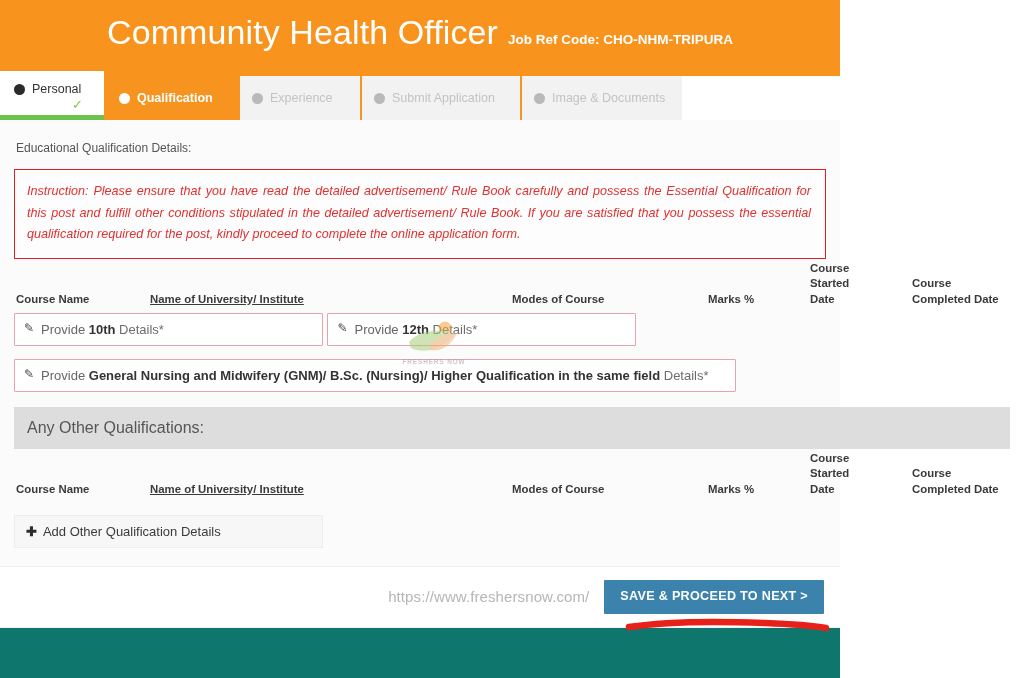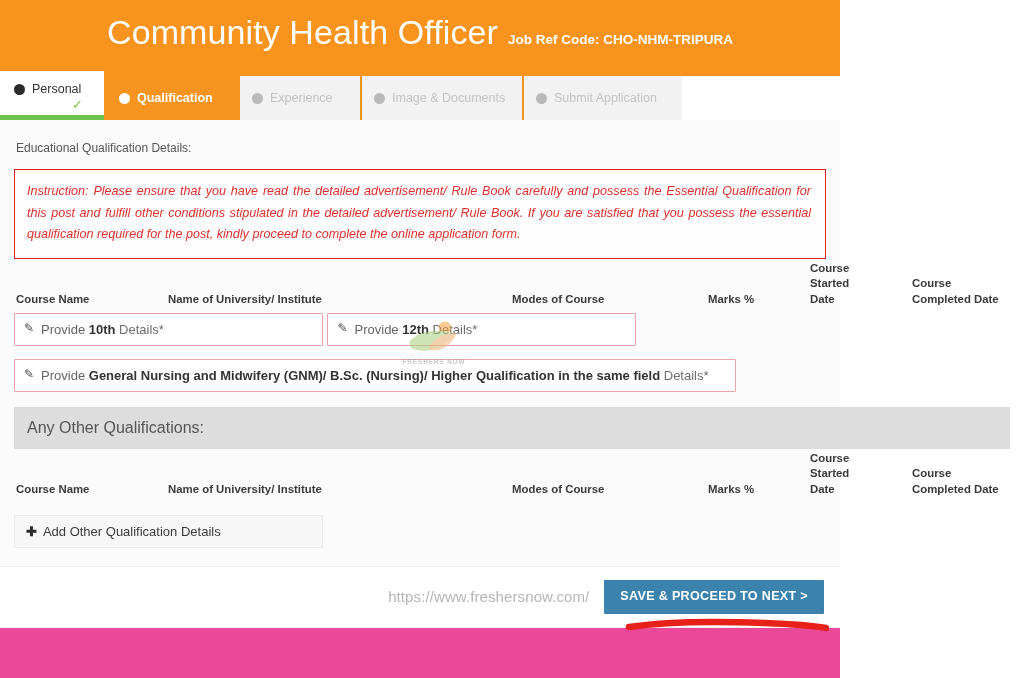--- a/index.html
+++ b/index.html
@@ -11,21 +11,21 @@
     height: 678px;
     overflow: hidden;
     background: #ffffff;
     font-family: "Liberation Sans", sans-serif;
     -webkit-font-smoothing: antialiased;
   }
   .page {
     position: relative;
     width: 840px;
     height: 678px;
-    background: #ec4899;
+    background: #0f766e;
   }
 
   
   .header {
     height: 68px;
     background: #f8941d;
     display: flex;
     align-items: center;
     justify-content: center;
     position: relative;
@@ -164,21 +164,21 @@
   }
   .th {
     position: absolute;
     font-size: 11.4px;
     font-weight: bold;
     color: #3a3a3a;
     line-height: 1.35;
     bottom: 6px;
   }
   .th-course  { left: 2px; }
-  .th-univ    { left: 154px; }
+  .th-univ    { left: 136px; text-decoration: underline; }
   .th-modes   { left: 498px; }
   .th-marks   { left: 694px; }
   .th-started { left: 796px; bottom: 6px; width: 80px; }
   .th-done    { left: 898px; bottom: 6px; width: 92px; }
 
   
   .qual-list { position: relative; }
   .qual-btn {
     border: 1.5px solid #e8a3ac;
     background: #ffffff;
@@ -318,27 +318,27 @@
       <span class="check">✓</span>
     </div>
     <div class="tab tab-active">
       <span class="dot"></span>
       <span class="tab-label">Qualification</span>
     </div>
     <div class="tab tab-muted tab-exp">
       <span class="dot"></span>
       <span class="tab-label">Experience</span>
     </div>
+    <div class="tab tab-muted tab-sub">
+      <span class="dot"></span>
+      <span class="tab-label">Submit Application</span>
+    </div>
     <div class="tab tab-muted tab-img">
       <span class="dot"></span>
       <span class="tab-label">Image &amp; Documents</span>
-    </div>
-    <div class="tab tab-muted tab-sub">
-      <span class="dot"></span>
-      <span class="tab-label">Submit Application</span>
     </div>
   </div>
 
   <div class="content">
 
     <div class="section-title">Educational Qualification Details:</div>
 
     <div class="instruction-box">
       <p class="instruction-text">Instruction: Please ensure that you have read the detailed advertisement/ Rule Book carefully and possess the Essential Qualification for this post and fulfill other conditions stipulated in the detailed advertisement/ Rule Book. If you are satisfied that you possess the essential qualification required for the post, kindly proceed to complete the online application form.</p>
     </div>

